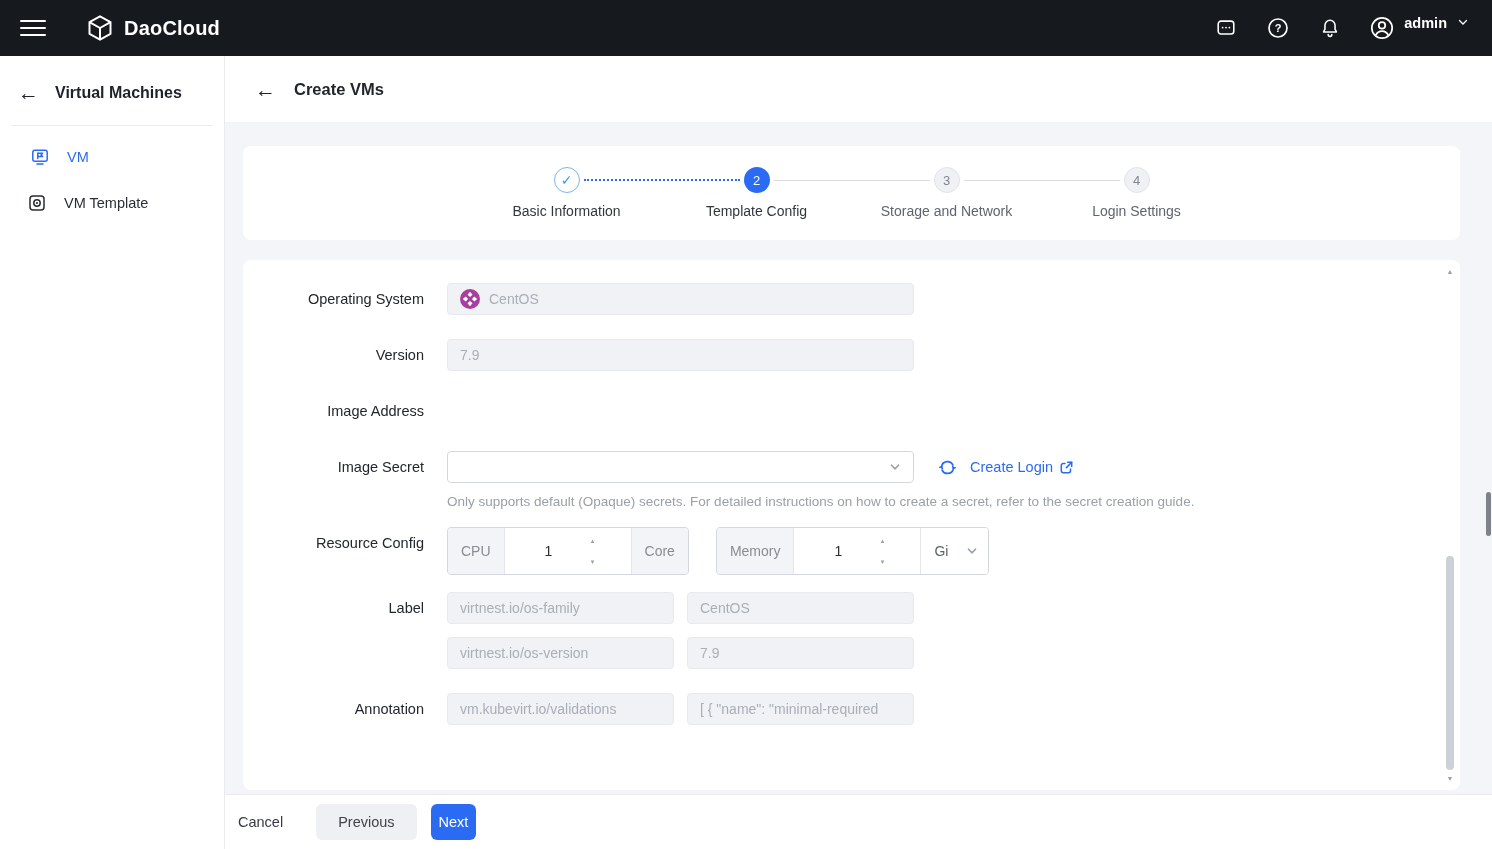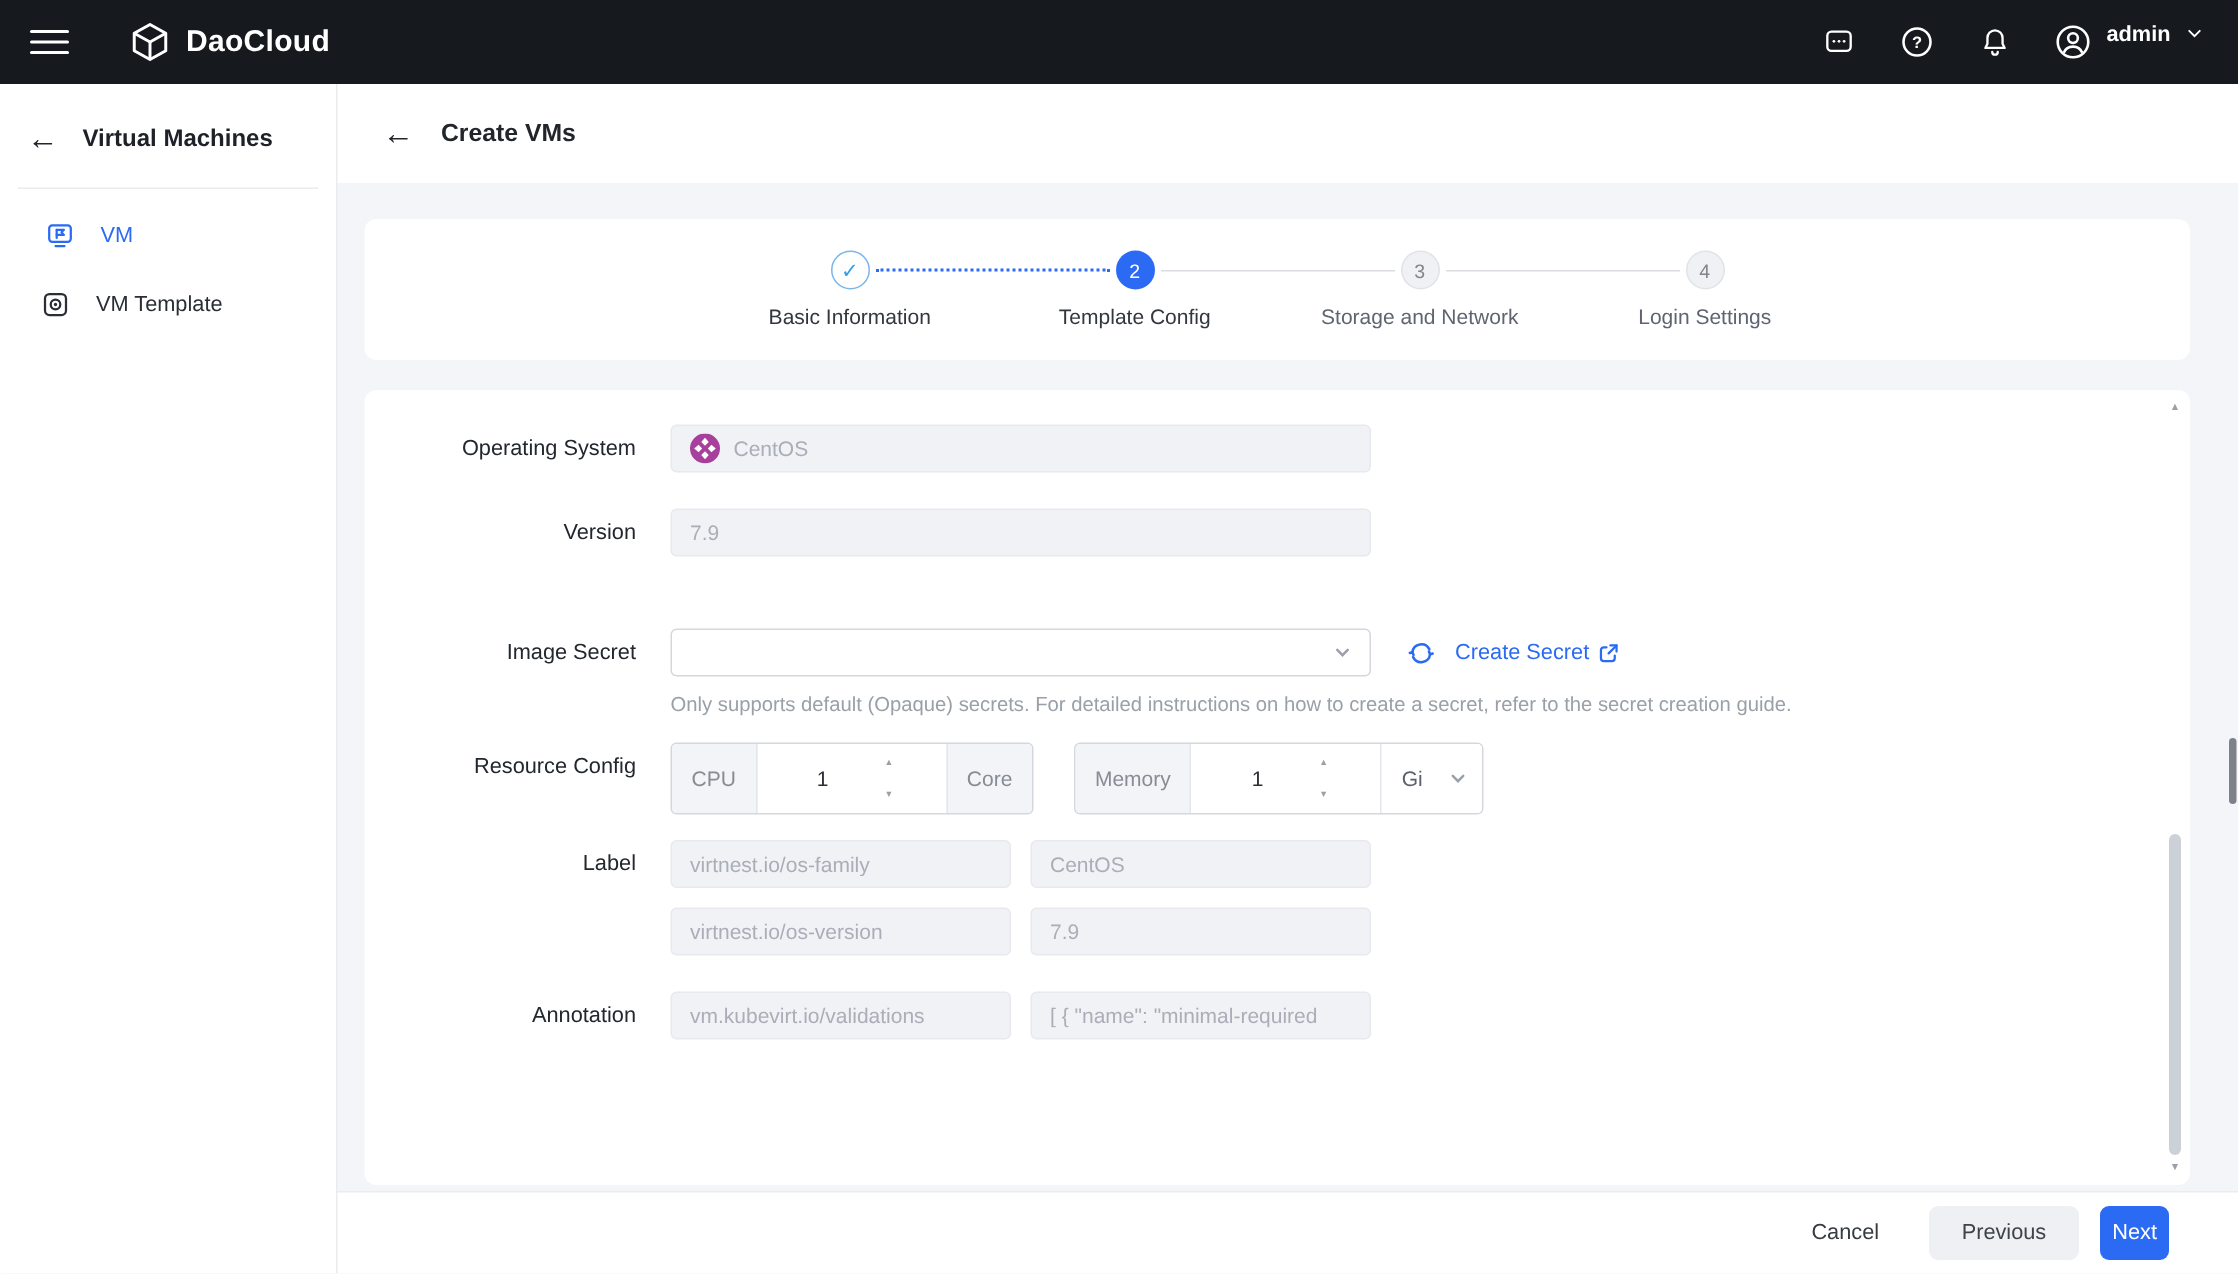--- a/index.html
+++ b/index.html
@@ -96,21 +96,21 @@
   .group-gap { margin-left:27px; }
 
   
   .card-scrollbar { position:absolute; top:4px; bottom:4px; right:3px; width:14px; }
   .scroll-arrow { position:absolute; left:0; width:14px; text-align:center; font-size:7px; color:#9aa0a8; cursor:pointer; }
   .scroll-arrow.up { top:4px; }
   .scroll-arrow.down { bottom:4px; }
   .scroll-thumb { position:absolute; left:3px; width:8px; top:56%; height:41%; background:#ccd0d7; border-radius:4px; cursor:pointer; }
 
   
-  .footer { flex:none; height:54px; background:#fff; display:flex; align-items:center; justify-content:flex-end; padding-right:46px; box-shadow:0 -1px 0 #ececf0; }
+  .footer { flex:none; height:54px; background:#fff; display:flex; align-items:center; justify-content:flex-start; padding-right:46px; box-shadow:0 -1px 0 #ececf0; }
   .btn { border:none; font-family:"Liberation Sans",sans-serif; font-size:14.5px; border-radius:6px; cursor:pointer; height:36px; }
   .btn-text { background:transparent; color:#363b42; padding:0 14px; margin-right:19px; }
   .btn-secondary { background:#eef0f4; color:#3f444c; padding:0 22px; margin-right:14px; }
   .btn-primary { background:#2b6bf3; color:#fff; padding:0 8px; }
 
   
   .page-scroll-thumb { position:absolute; right:1px; top:492px; width:5px; height:44px; background:#7d828a; border-radius:3px; z-index:40; }
 </style>
 </head>
 <body>
@@ -261,20 +261,21 @@
       </div>
 
       <div class="form-row">
         <div class="flabel">Version</div>
         <div class="inp full disabled-inp">
           <span class="inp-text">7.9</span>
         </div>
       </div>
 
       <div class="form-row">
+        <div class="flabel">Image Address</div>
       </div>
 
       <div class="form-row" style="margin-bottom:18px;">
         <div class="flabel">Image Secret</div>
         <div class="control-col">
           <div class="control-line">
             <div class="inp full select">
               <span class="inp-text"></span>
               <span>
                 <svg width="12" height="12" viewBox="0 0 12 12" fill="none" stroke="#9aa0a8" stroke-width="1.6" stroke-linecap="round">
@@ -285,21 +286,21 @@
             <div class="secret-extra">
               <span class="refresh-btn">
                 <svg width="19" height="19" viewBox="0 0 20 20" fill="none" stroke="#2b6bf3" stroke-width="1.8" stroke-linecap="round" stroke-linejoin="round">
                   <path d="M16.2 10.8 a6.3 6.3 0 0 1 -11.9 1.9"></path>
                   <path d="M3.8 9.2 a6.3 6.3 0 0 1 11.9 -1.9"></path>
                   <path d="M2 9.8 L3.8 9.2 L4.6 11.2"></path>
                   <path d="M18 10.2 L16.2 10.8 L15.4 8.8"></path>
                 </svg>
               </span>
               <a class="create-secret">
-                <span>Create Secret</span>
+                <span>Create Login</span>
                 <span>
                   <svg width="15" height="15" viewBox="0 0 15 15" fill="none" stroke="#2b6bf3" stroke-width="1.5" stroke-linecap="round" stroke-linejoin="round">
                     <path d="M6 3.5 H4.2 A1.9 1.9 0 0 0 2.3 5.4 V10.8 A1.9 1.9 0 0 0 4.2 12.7 h5.4 A1.9 1.9 0 0 0 11.5 10.8 V9"></path>
                     <path d="M8.6 2.3 h4.1 v4.1"></path>
                     <path d="M12.7 2.3 L7.4 7.6"></path>
                   </svg>
                 </span>
               </a>
             </div>
           </div>

